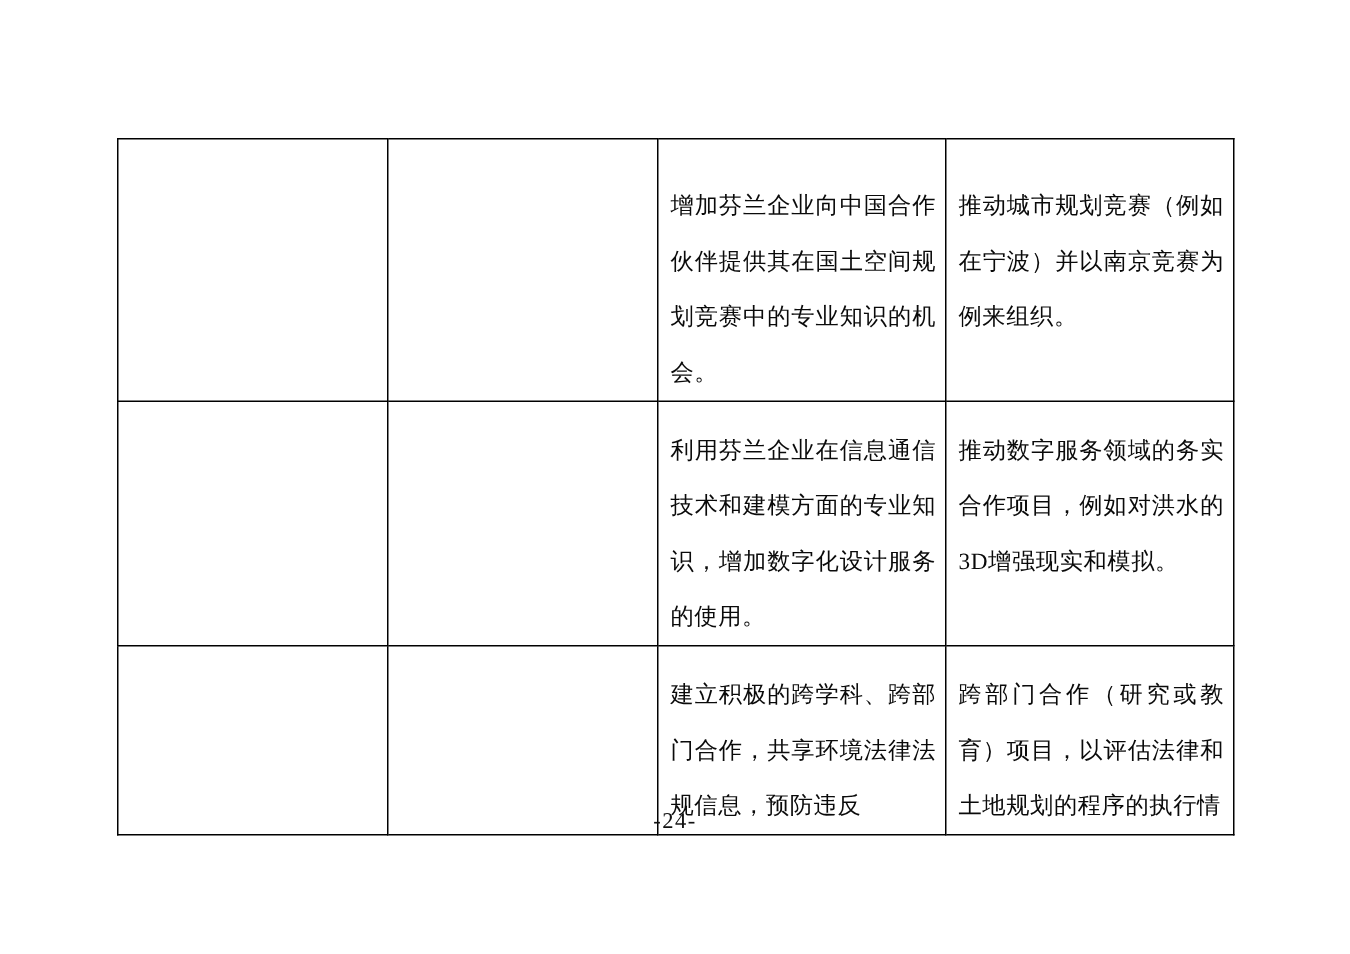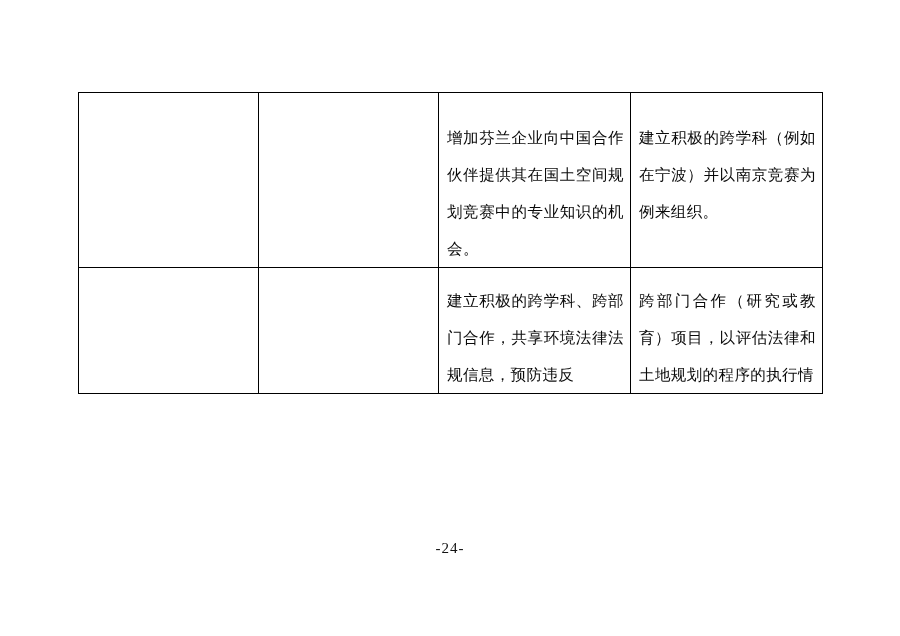--- a/index.html
+++ b/index.html
@@ -88,21 +88,35 @@
         <td class="empty-cell">
           <div class="cell-text"></div>
         </td>
         <td class="empty-cell">
           <div class="cell-text"></div>
         </td>
         <td>
           <div class="cell-text">增加芬兰企业向中国合作伙伴提供其在国土空间规划竞赛中的专业知识的机会。</div>
         </td>
         <td>
-          <div class="cell-text">建立积极的跨学科（例如在宁波）并以南京竞赛为例来组织。</div>
+          <div class="cell-text">推动城市规划竞赛（例如在宁波）并以南京竞赛为例来组织。</div>
+        </td>
+      </tr>
+      <tr class="row-2">
+        <td class="empty-cell">
+          <div class="cell-text"></div>
+        </td>
+        <td class="empty-cell">
+          <div class="cell-text"></div>
+        </td>
+        <td>
+          <div class="cell-text">利用芬兰企业在信息通信技术和建模方面的专业知识，增加数字化设计服务的使用。</div>
+        </td>
+        <td>
+          <div class="cell-text">推动数字服务领域的务实合作项目，例如对洪水的3D增强现实和模拟。</div>
         </td>
       </tr>
       <tr class="row-3">
         <td class="empty-cell">
           <div class="cell-text"></div>
         </td>
         <td class="empty-cell">
           <div class="cell-text"></div>
         </td>
         <td>

